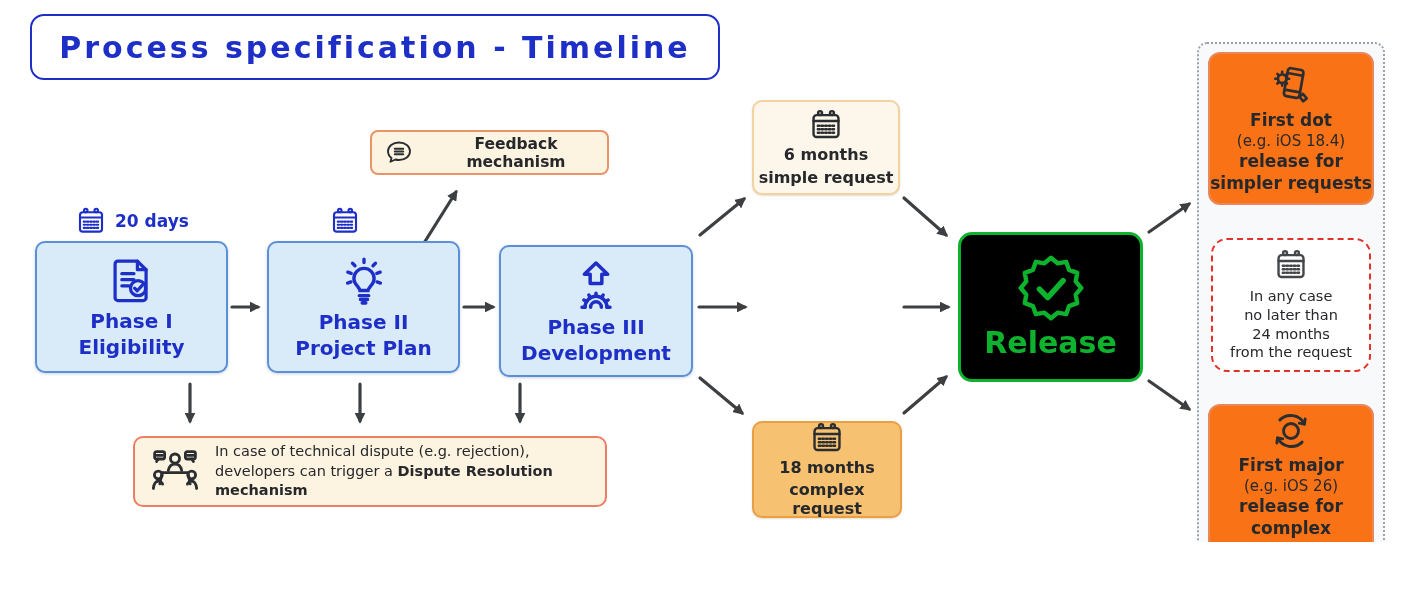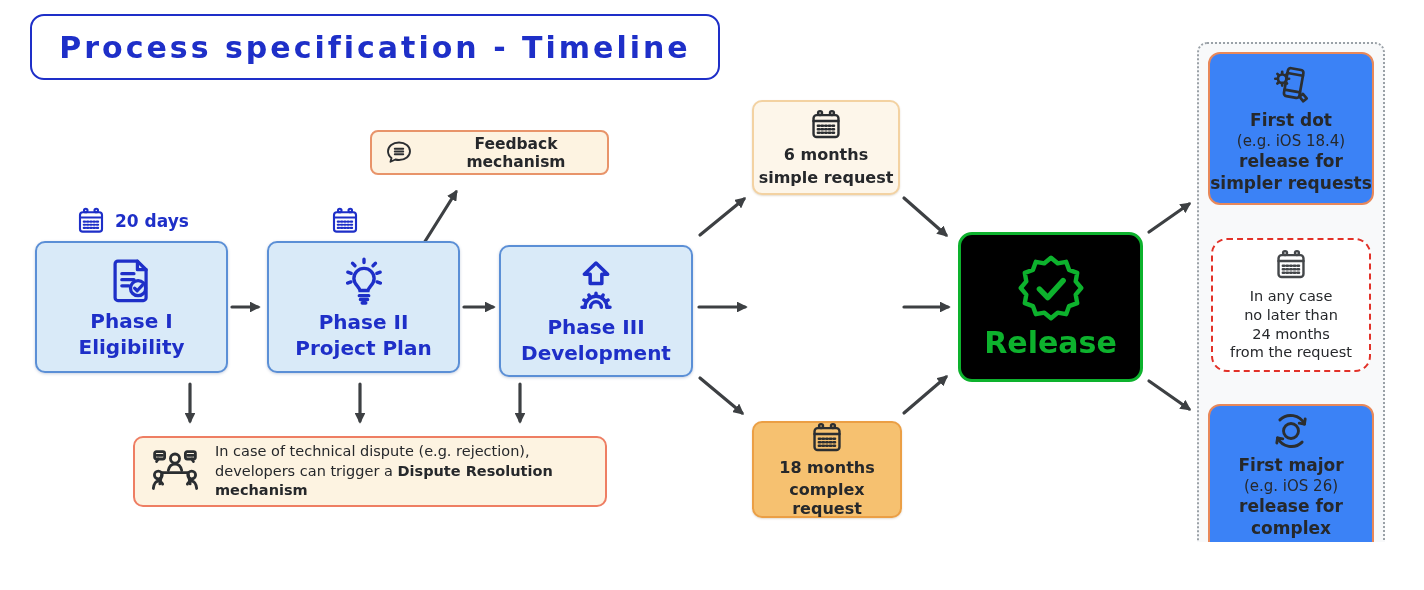--- a/index.html
+++ b/index.html
@@ -31,21 +31,21 @@
 
   .request{border-radius:10px;font-weight:bold;font-size:16px;color:#26282b;line-height:1.16;gap:4px;box-shadow:0 1px 2px rgba(120,80,20,.2);}
   .request-1{left:752px;top:100px;width:148px;height:95px;background:#fdf6ea;border:2px solid #f3d2a2;}
   .request-2{left:752px;top:260px;width:148px;height:96px;background:#fbe2c0;border:2px solid #f0a968;}
   .request-3{left:752px;top:421px;width:150px;height:97px;background:#f6c170;border:2px solid #eb9f45;}
 
   .release{left:958px;top:232px;width:185px;height:150px;background:#000000;border:3.5px solid #0db22d;border-radius:14px;gap:4px;}
   .release .t{color:#0db22d;font-weight:bold;font-size:30px;}
 
   .outcome-wrap{left:1197px;top:42px;width:188px;height:527px;border:2px dotted #9aa1a7;border-radius:10px;background:#f8f9fa;}
-  .outcome{background:#3b82f6;border:2px solid #e8885a;border-radius:12px;color:#26282b;line-height:1.22;gap:1px;}
+  .outcome{background:#f97316;border:2px solid #e8885a;border-radius:12px;color:#26282b;line-height:1.22;gap:1px;}
   .outcome-1{left:1208px;top:52px;width:166px;height:153px;}
   .outcome-3{left:1208px;top:404px;width:166px;height:160px;}
   .outcome .b{font-weight:bold;font-size:17px;}
   .outcome .r{font-weight:normal;font-size:15px;}
   .deadline{left:1211px;top:238px;width:160px;height:134px;background:#ffffff;border:2px dashed #e23128;border-radius:16px;color:#26282b;line-height:1.3;gap:0;}
   .deadline .r{font-size:14.5px;}
 
   .ic-blue{color:#1e2fc8;}
   .ic-dark{color:#2b2e31;}
   .ic-gray{color:#44474a;}

